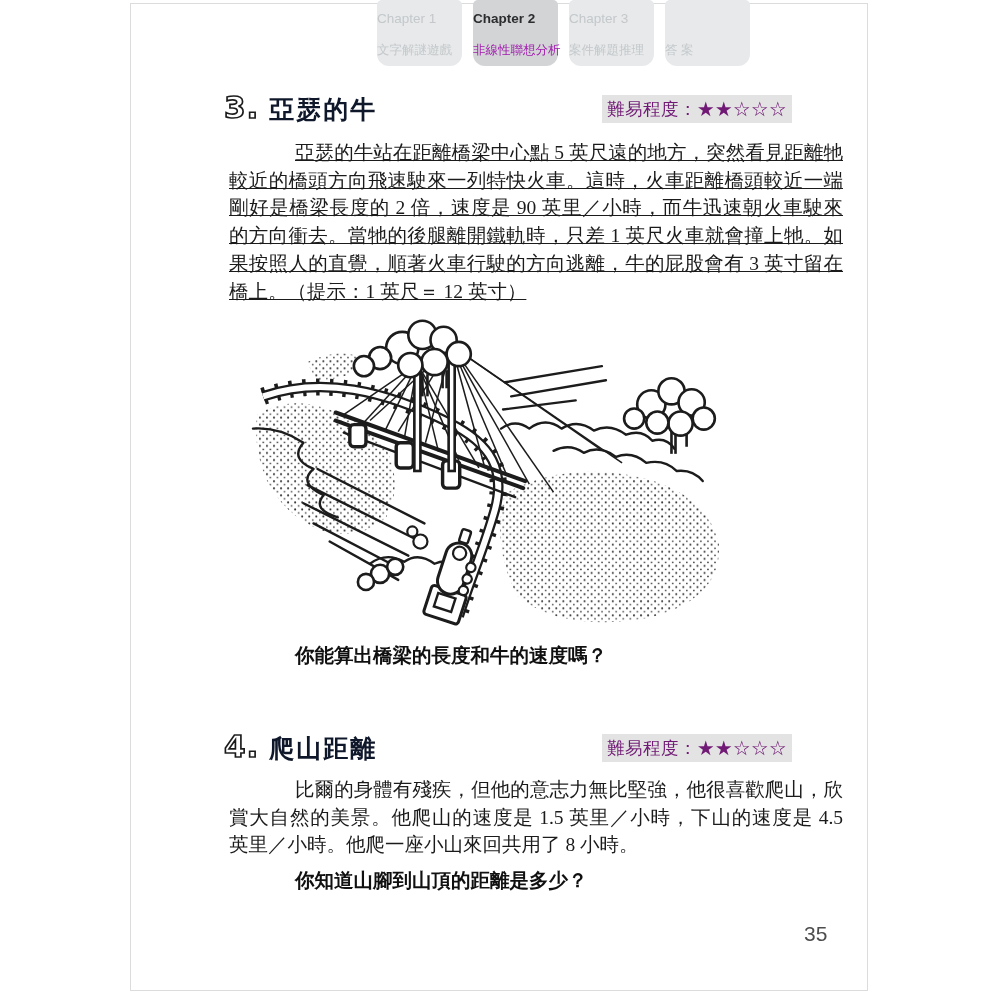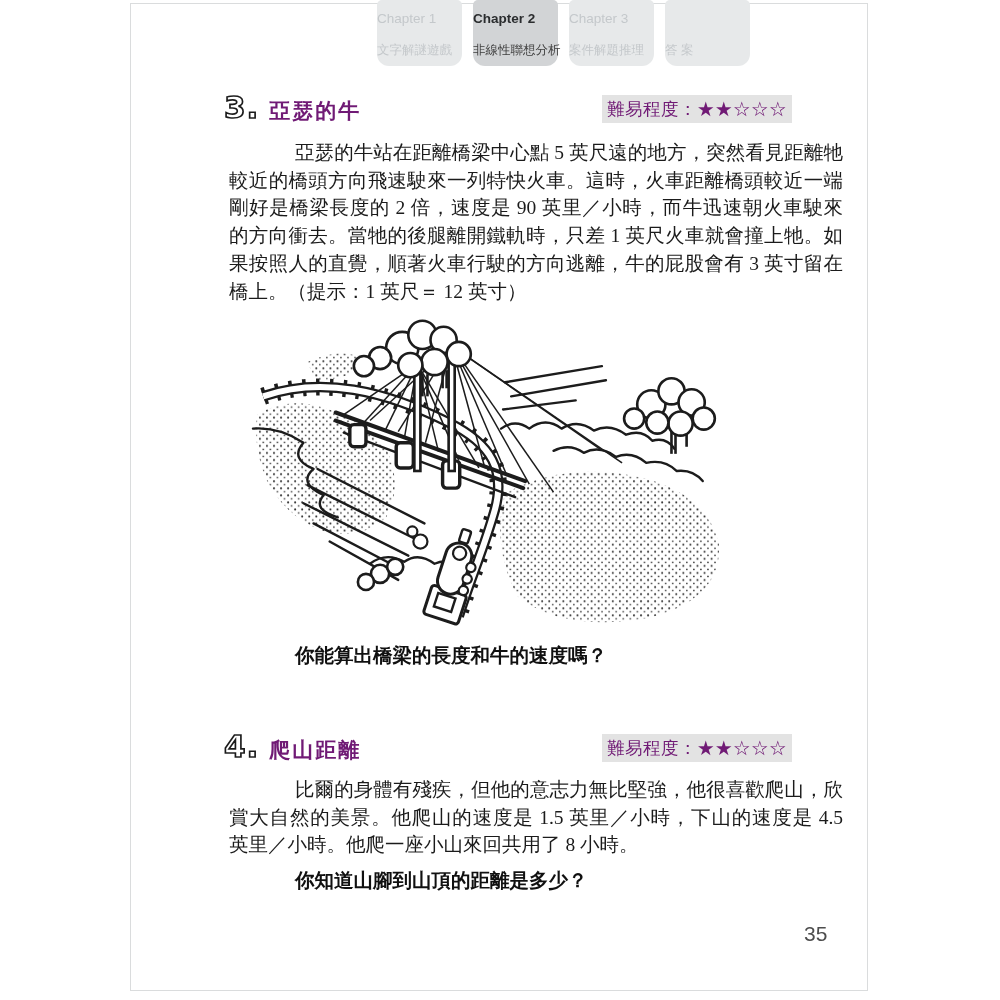--- a/index.html
+++ b/index.html
@@ -5,26 +5,26 @@
   html,body{margin:0;padding:0;background:#ffffff;}
   body{width:1000px;height:1000px;position:relative;font-family:"Liberation Sans",sans-serif;color:#1b1b1b;}
   .page{position:absolute;left:130px;top:3px;width:736px;height:986px;background:#ffffff;border:1px solid #dadcdd;}
   
   .tabs{position:absolute;left:246px;top:-4px;display:flex;gap:11px;}
   .tab{width:85px;height:66px;background:#e7e9ea;border-radius:5px 5px 12px 12px;display:flex;flex-direction:column;justify-content:flex-end;align-items:flex-start;padding-bottom:8px;box-sizing:border-box;cursor:pointer;}
   .tab .ch{font-size:13.5px;line-height:16px;color:#c4c8cb;white-space:nowrap;}
   .tab .sub{font-size:12.5px;line-height:15px;color:#c4c8cb;margin-top:16px;white-space:nowrap;}
   .tab.active{background:#d2d4d6;}
   .tab.active .ch{color:#2b2d2f;font-weight:700;}
-  .tab.active .sub{color:#404040;font-weight:500;font-family:Liberation Serif, serif;}
+  .tab.active .sub{color:#a21caf;font-weight:500;font-family:Liberation Serif, serif;}
   
   .heading{position:absolute;left:93px;display:flex;align-items:baseline;}
   .sec-num{font-family:"DejaVu Sans",sans-serif;font-size:31px;font-weight:900;color:#fff;-webkit-text-stroke:1.7px #1a1a1a;letter-spacing:1px;}
   @supports not (-webkit-text-stroke:1px #000){.sec-num{color:#1a1a1a;}}
-  .sec-title{font-size:21px;font-weight:800;color:#701a75;letter-spacing:2px;margin-left:10px;}
+  .sec-title{font-size:25px;font-weight:800;color:#0f172a;letter-spacing:2px;margin-left:10px;}
   .badge{position:absolute;left:471px;width:190px;height:28px;background:#e3e3e3;display:flex;align-items:center;justify-content:center;font-family:"Liberation Serif","DejaVu Serif",serif;font-size:17.5px;color:#701a75;letter-spacing:.5px;}
   
   .para{position:absolute;left:98px;width:614px;font-family:"Liberation Serif","DejaVu Serif",serif;font-size:19.5px;line-height:27.7px;color:#1b1b1b;text-align:justify;text-indent:66px;margin:0;}
   .question{position:absolute;left:98px;width:614px;padding-left:66px;box-sizing:border-box;font-family:"Liberation Serif","DejaVu Serif",serif;font-size:19.5px;font-weight:700;color:#101010;margin:0;}
   .illustration{position:absolute;left:120px;top:305px;width:484px;height:330px;}
   .pagenum{position:absolute;left:673px;top:918px;font-size:21px;color:#4d4d4d;}
 </style>
 </head>
 <body>
 
@@ -47,21 +47,21 @@
       <span class="ch"></span>
       <span class="sub">答 案</span>
     </div>
   </div>
 
   <div class="heading" style="top:85px;">
     <span class="sec-num">3.</span>
     <span class="sec-title">亞瑟的牛</span>
   </div>
   <div class="badge" style="top:91px;">難易程度：★★☆☆☆</div>
-  <p class="para" style="top:135px;">亞瑟的牛站在距離橋梁中心點 5 英尺遠的地方，突然看見距離牠較近的橋頭方向飛速駛來一列特快火車。這時，火車距離橋頭較近一端剛好是橋梁長度的 2 倍，速度是 90 英里／小時，而牛迅速朝火車駛來的方向衝去。當牠的後腿離開鐵軌時，只差 1 英尺火車就會撞上牠。如果按照人的直覺，順著火車行駛的方向逃離，牛的屁股會有 3 英寸留在橋上。（提示：1 英尺＝ 12 英寸）</p>
+  <p class="para" style="top:135px;text-decoration:underline;">亞瑟的牛站在距離橋梁中心點 5 英尺遠的地方，突然看見距離牠較近的橋頭方向飛速駛來一列特快火車。這時，火車距離橋頭較近一端剛好是橋梁長度的 2 倍，速度是 90 英里／小時，而牛迅速朝火車駛來的方向衝去。當牠的後腿離開鐵軌時，只差 1 英尺火車就會撞上牠。如果按照人的直覺，順著火車行駛的方向逃離，牛的屁股會有 3 英寸留在橋上。（提示：1 英尺＝ 12 英寸）</p>
 
   <div class="illustration">
     <svg viewBox="0 0 480 326" width="484" height="330">
       <defs>
         <pattern id="stip" width="7" height="7" patternUnits="userSpaceOnUse">
           <circle cx="1.8" cy="2.2" r="1" fill="#1d1d1d"></circle>
           <circle cx="5.2" cy="5.6" r="0.8" fill="#1d1d1d"></circle>
         </pattern>
       </defs>
 

